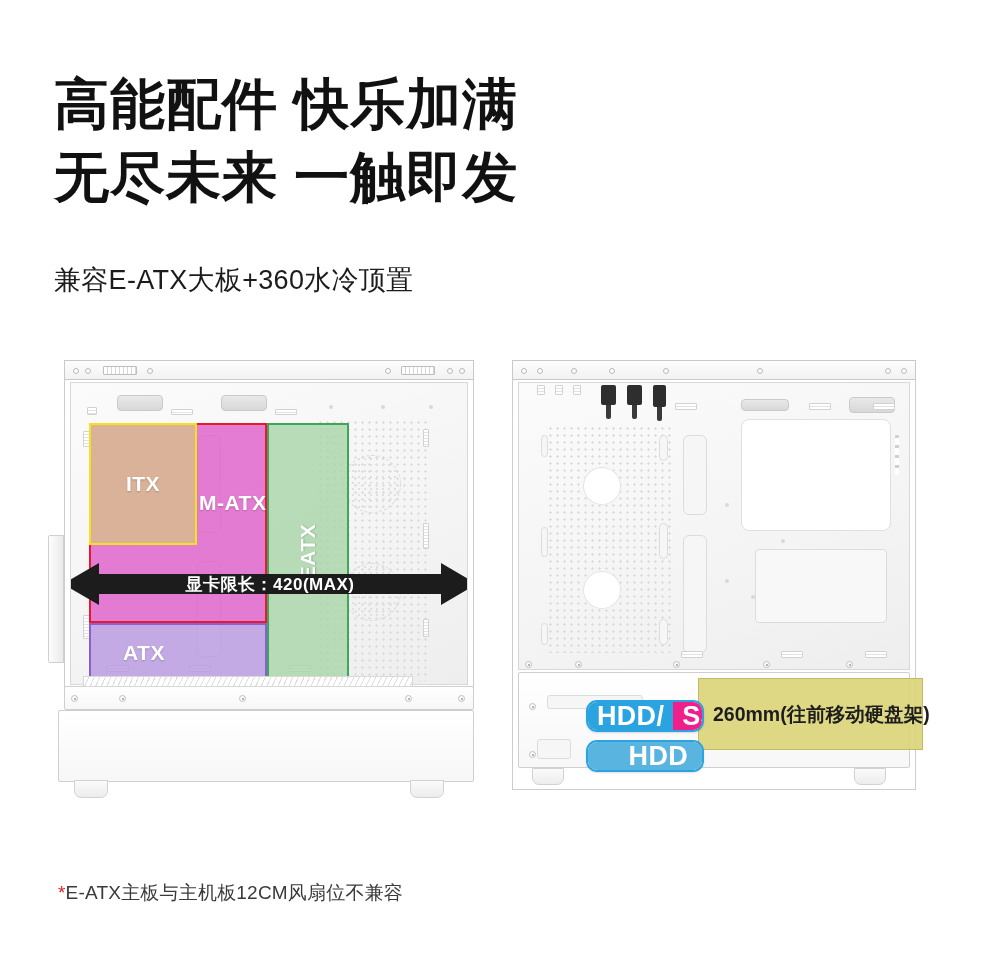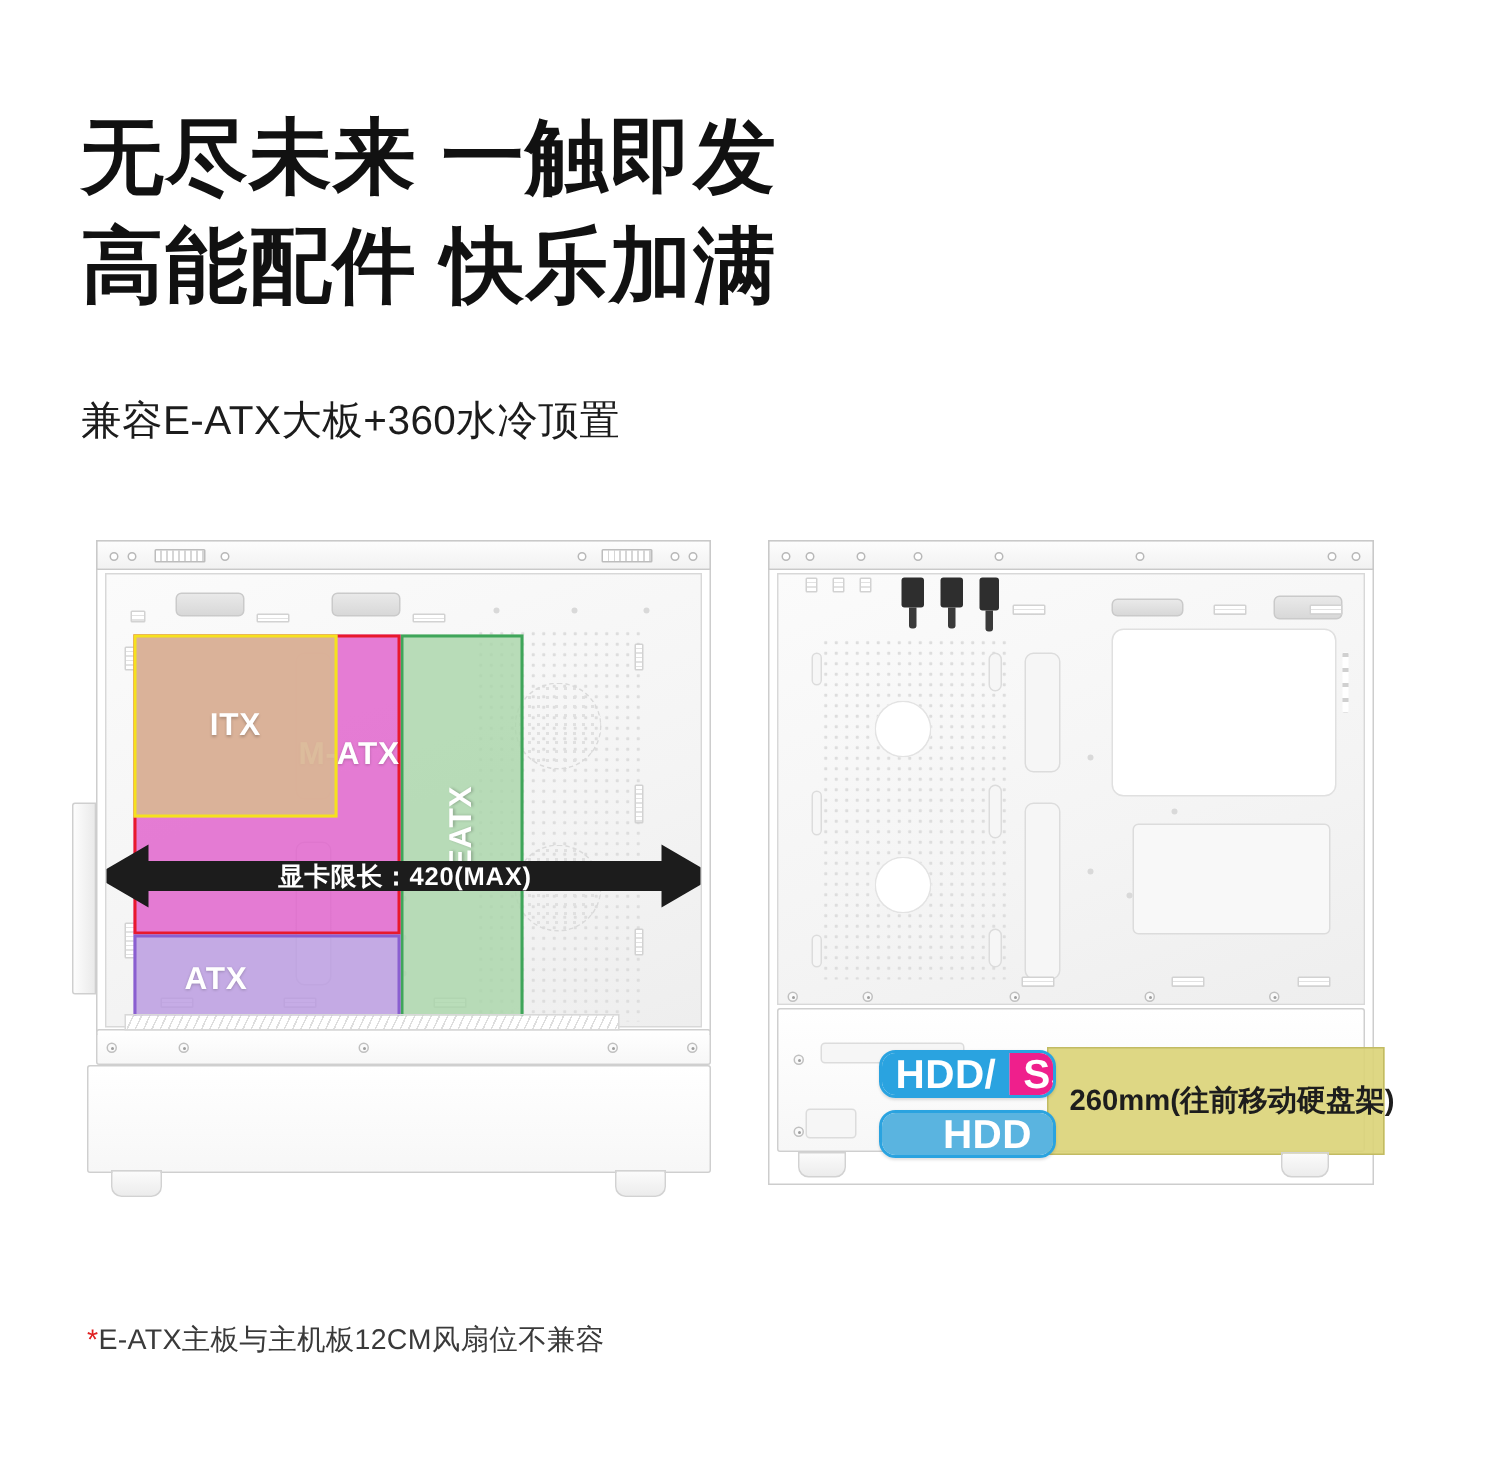--- a/index.html
+++ b/index.html
@@ -303,22 +303,22 @@
     width: 5px; height: 14px;
     margin-left: -2.5px;
     background: #3a3a3a;
     border-radius: 0 0 2px 2px;
   }
 </style>
 </head>
 <body>
 
 <div class="headline-block">
+  <div class="headline-line">高能配件 快乐加满</div>
   <div class="headline-line">无尽未来 一触即发</div>
-  <div class="headline-line">高能配件 快乐加满</div>
 </div>
 <div class="subtitle">兼容E-ATX大板+360水冷顶置</div>
 
 <div class="case case-left">
 
   <div class="io-bracket" style="left:-8px; top:175px; width:16px; height:128px;"></div>
   <div class="io-slots" style="left:10px; top:180px; width:7px; height:118px;"></div>
 
   <div class="shell" style="left:8px; top:0; width:410px; height:330px;"></div>
 
@@ -371,21 +371,21 @@
     <div class="mb-region" style="left:18px; top:40px; width:178px; height:200px;
                 background:rgba(224,92,203,0.80); border:2px solid #e8192c;">
     </div>
     <span class="mb-label" style="position:absolute; left:128px; top:108px;">M-ATX</span>
 
     <div class="mb-region" style="left:18px; top:240px; width:178px; height:58px;
                 background:rgba(185,154,224,0.82); border:2px solid #8a5fd0;">
     </div>
     <span class="mb-label" style="position:absolute; left:52px; top:258px;">ATX</span>
 
-    <div class="mb-region" style="left:18px; top:40px; width:136px; height:122px;
+    <div class="mb-region" style="left:18px; top:40px; width:108px; height:122px;
                 background:rgba(217,182,148,0.92); border:2px solid #f5e11e;">
       <span class="mb-label">ITX</span>
     </div>
 
     <div class="gpu-arrow" style="left:-8px; top:178px; width:414px; height:46px;">
       <svg width="414" height="46" viewBox="0 0 414 46">
         <polygon points="0,23 36,2 36,13 378,13 378,2 414,23 378,44 378,33 36,33 36,44" fill="#1c1c1c"></polygon>
       </svg>
       <span class="gpu-arrow-text">显卡限长：420(MAX)</span>
     </div>
@@ -467,21 +467,21 @@
     <div class="screw" style="left:56px; top:-12px;"></div>
     <div class="screw" style="left:154px; top:-12px;"></div>
     <div class="screw" style="left:244px; top:-12px;"></div>
     <div class="screw" style="right:56px; top:-12px;"></div>
     <div class="screw" style="left:10px; top:30px;"></div>
     <div class="screw" style="left:10px; top:78px;"></div>
     <div class="cable-slot" style="left:28px; top:22px; width:96px; height:14px; border-radius:3px;"></div>
     <div class="cable-slot" style="left:18px; top:66px; width:34px; height:20px; border-radius:3px;"></div>
   </div>
 
-  <div class="drive-panel" style="left:190px; top:338px; width:225px; height:72px; background:rgba(219,212,122,0.92);">
+  <div class="drive-panel" style="left:190px; top:318px; width:225px; height:72px; background:rgba(219,212,122,0.92);">
     <div class="drive-line">260mm(往前移动硬盘架)</div>
   </div>
 
   <div class="badge" style="left:78px; top:340px; width:118px; height:32px;">
     <div class="badge-seg" style="background:#2aa3e0;">HDD/</div>
     <div class="badge-seg" style="background:#ef1f8c; flex:1;">SSD</div>
   </div>
 
   <div class="badge" style="left:78px; top:380px; width:118px; height:32px;">
     <div class="badge-seg" style="background:#5ab4e0; flex:1; justify-content:flex-end; padding-right:14px;">HDD</div>

